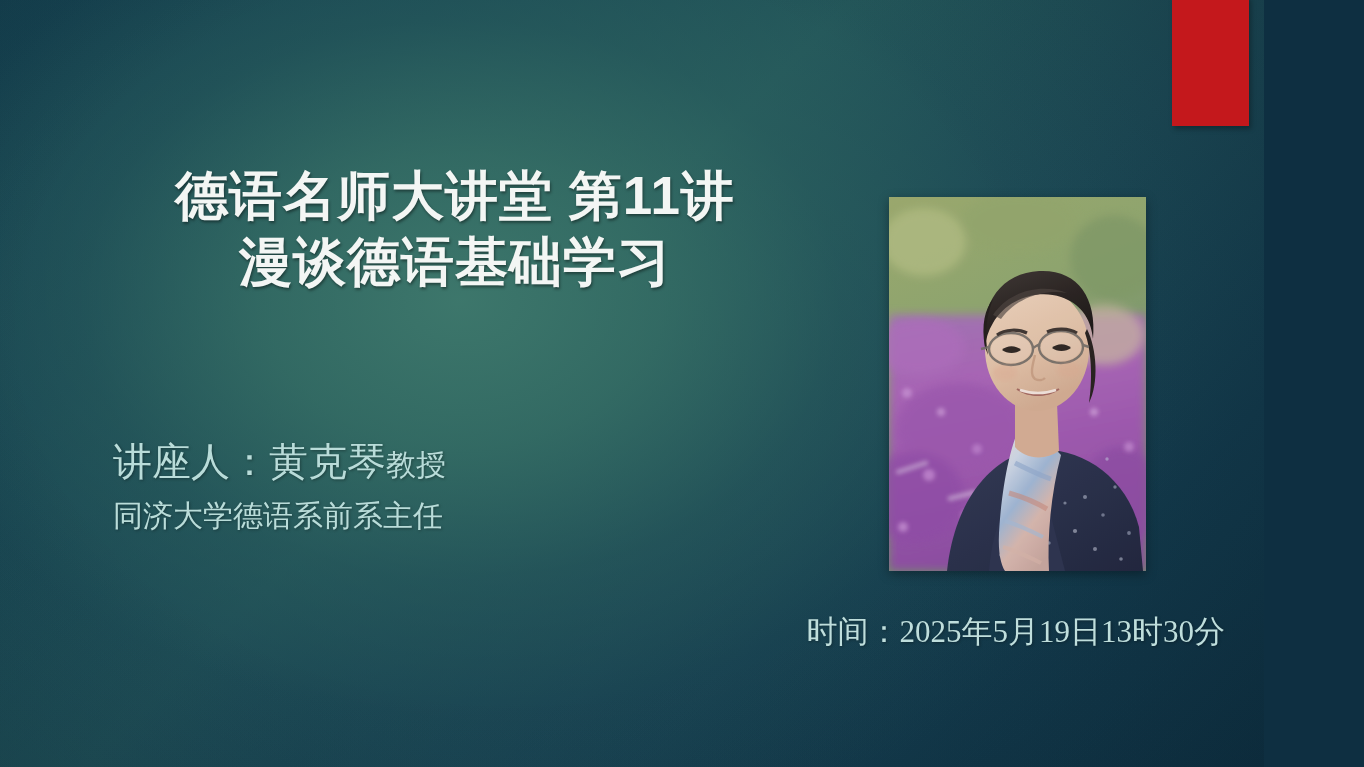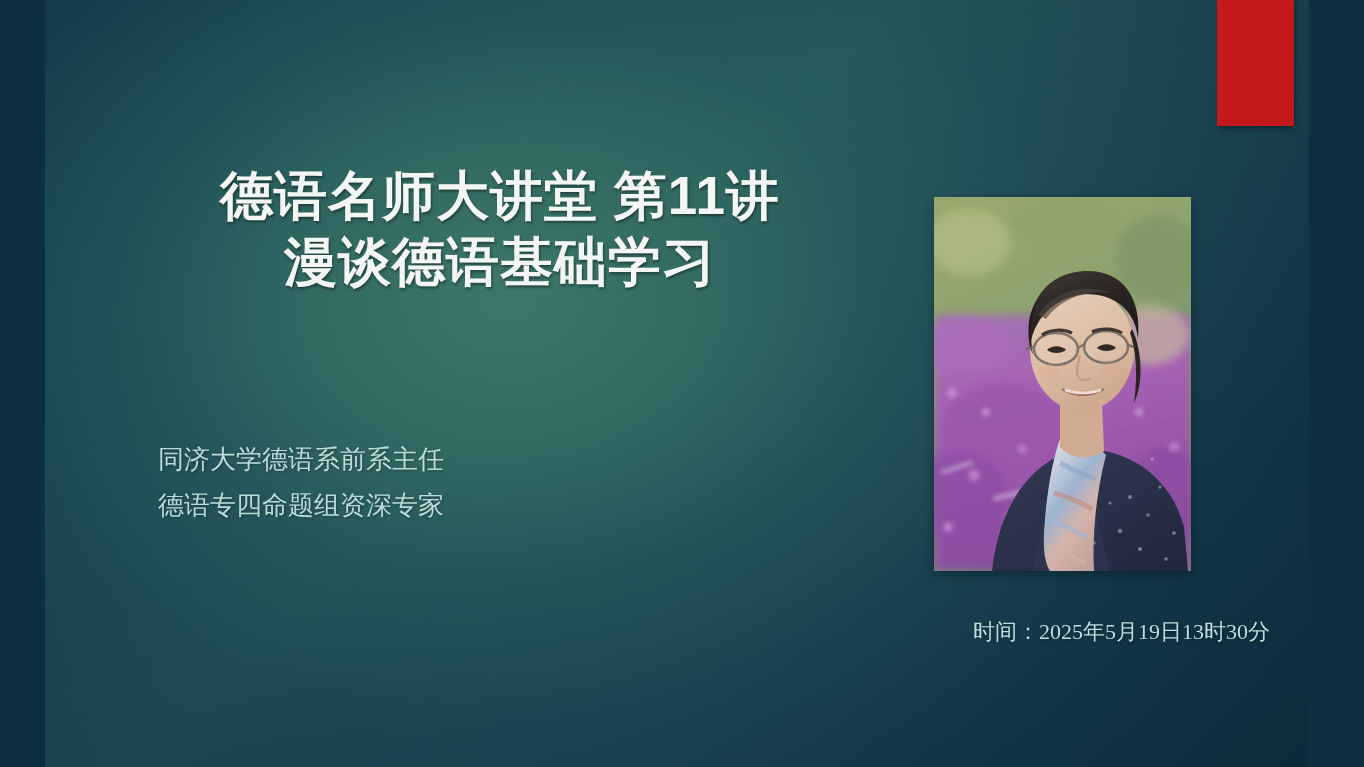--- a/index.html
+++ b/index.html
@@ -27,21 +27,20 @@
         rgba(22,62,80,0.55) 0%,
         rgba(20,58,76,0.18) 55%,
         rgba(16,50,68,0) 100%),
       linear-gradient(135deg,
         #14404f 0%,
         #1a4a55 22%,
         #255a5c 42%,
         #1d4a56 62%,
         #133a4c 82%,
         #0f3244 100%);
-    margin-left: 45px;
   }
 
   
   #vignette {
     position:absolute; inset:0;
     background: radial-gradient(ellipse 1100px 820px at 520px 330px,
       rgba(0,0,0,0) 45%, rgba(6,26,38,0.30) 88%, rgba(5,22,34,0.48) 100%);
     pointer-events:none;
   }
 
@@ -84,21 +83,21 @@
     color: #b9dcd9;
     text-shadow: 1px 1px 3px rgba(0,0,0,0.35);
     white-space: nowrap;
     margin-bottom: 4px;
   }
   #speaker-headline .rank {
     font-size: 30px;
     letter-spacing: 0px;
   }
   .speaker-line {
-    font-size: 26px;
+    font-size: 30px;
     line-height: 46px;
     color: #b9dcd9;
     text-shadow: 1px 1px 3px rgba(0,0,0,0.32);
     white-space: nowrap;
   }
 
   
   #photo-frame {
     position: absolute;
     left: 889px; top: 197px;
@@ -109,21 +108,21 @@
   }
   #photo-frame svg { display:block; width:100%; height:100%; }
 
   
   #event-block {
     position: absolute;
     right: 39px; top: 608px;
     text-align: right;
   }
   .event-line {
-    font-size: 22px;
+    font-size: 31px;
     line-height: 47px;
     color: #bfdedc;
     text-shadow: 1px 1px 3px rgba(0,0,0,0.32);
     white-space: nowrap;
   }
 </style>
 </head>
 <body>
 
 <div id="slide">
@@ -131,22 +130,22 @@
   <div id="vignette"></div>
 
   <div id="accent-bar"></div>
 
   <div id="title-block">
     <div class="title-line">德语名师大讲堂 第11讲</div>
     <div class="title-line">漫谈德语基础学习</div>
   </div>
 
   <div id="speaker-block">
+    <div id="speaker-headline"><span>讲座人：</span><span>黄克琴</span><span class="rank">教授</span></div>
     <div class="speaker-line">同济大学德语系前系主任</div>
-    <div class="speaker-line">德语专四命题组资深专家</div>
   </div>
 
   <div id="photo-frame">
     <svg viewBox="0 0 257 374" preserveAspectRatio="xMidYMid slice">
       <defs>
         <linearGradient id="bgTop" x1="0" y1="0" x2="0.3" y2="1">
           <stop offset="0%" stop-color="#9bab6a"></stop>
           <stop offset="35%" stop-color="#8fa76b"></stop>
           <stop offset="60%" stop-color="#7d9a6a"></stop>
           <stop offset="100%" stop-color="#6f8f63"></stop>

